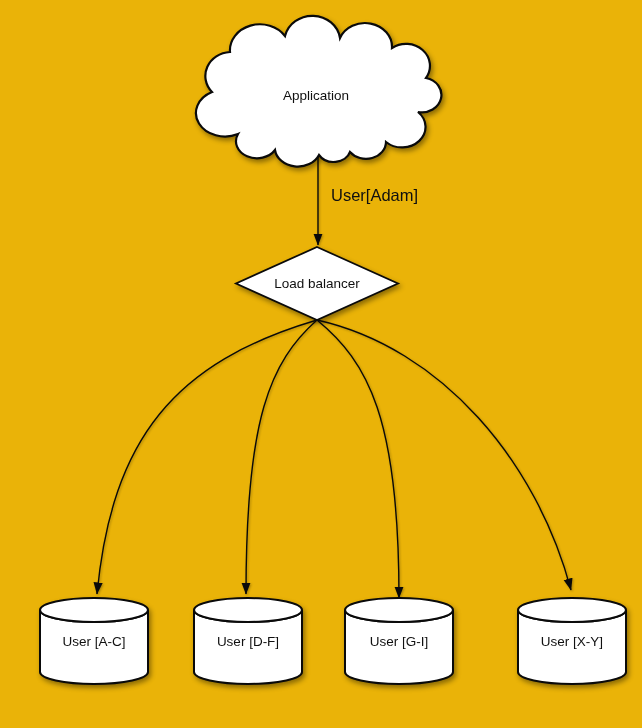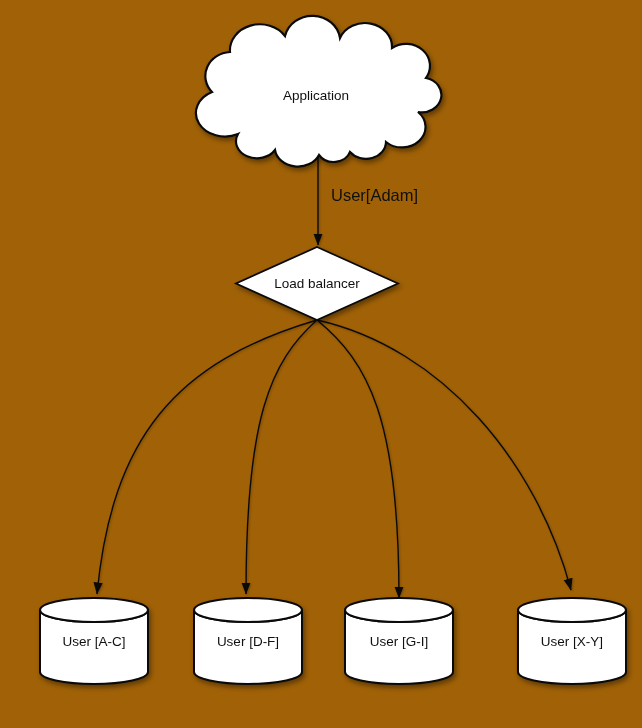--- a/index.html
+++ b/index.html
@@ -1,18 +1,18 @@
 <!DOCTYPE html>
 <html><head>
 <meta charset="utf-8">
 <style>
   html,body{margin:0;padding:0;background:#ffffff;}
   .canvas{
     width:642px;height:728px;position:relative;overflow:hidden;
-    background:#a16207;
+    background:#eab308;
     font-family:"Liberation Sans", sans-serif;
   }
   svg{display:block;}
   .shape{fill:#ffffff;stroke:#0a0a0a;}
   .shadowed{filter:drop-shadow(2px 3px 2.5px rgba(0,0,0,0.40));}
   .edge-shadow{filter:drop-shadow(1px 1.5px 1px rgba(0,0,0,0.28));}
   .edge{fill:none;stroke:#0a0a0a;stroke-width:1.4;}
   .node-label{fill:#101010;font-size:13.5px;}
   .mid{text-anchor:middle;}
 </style>

